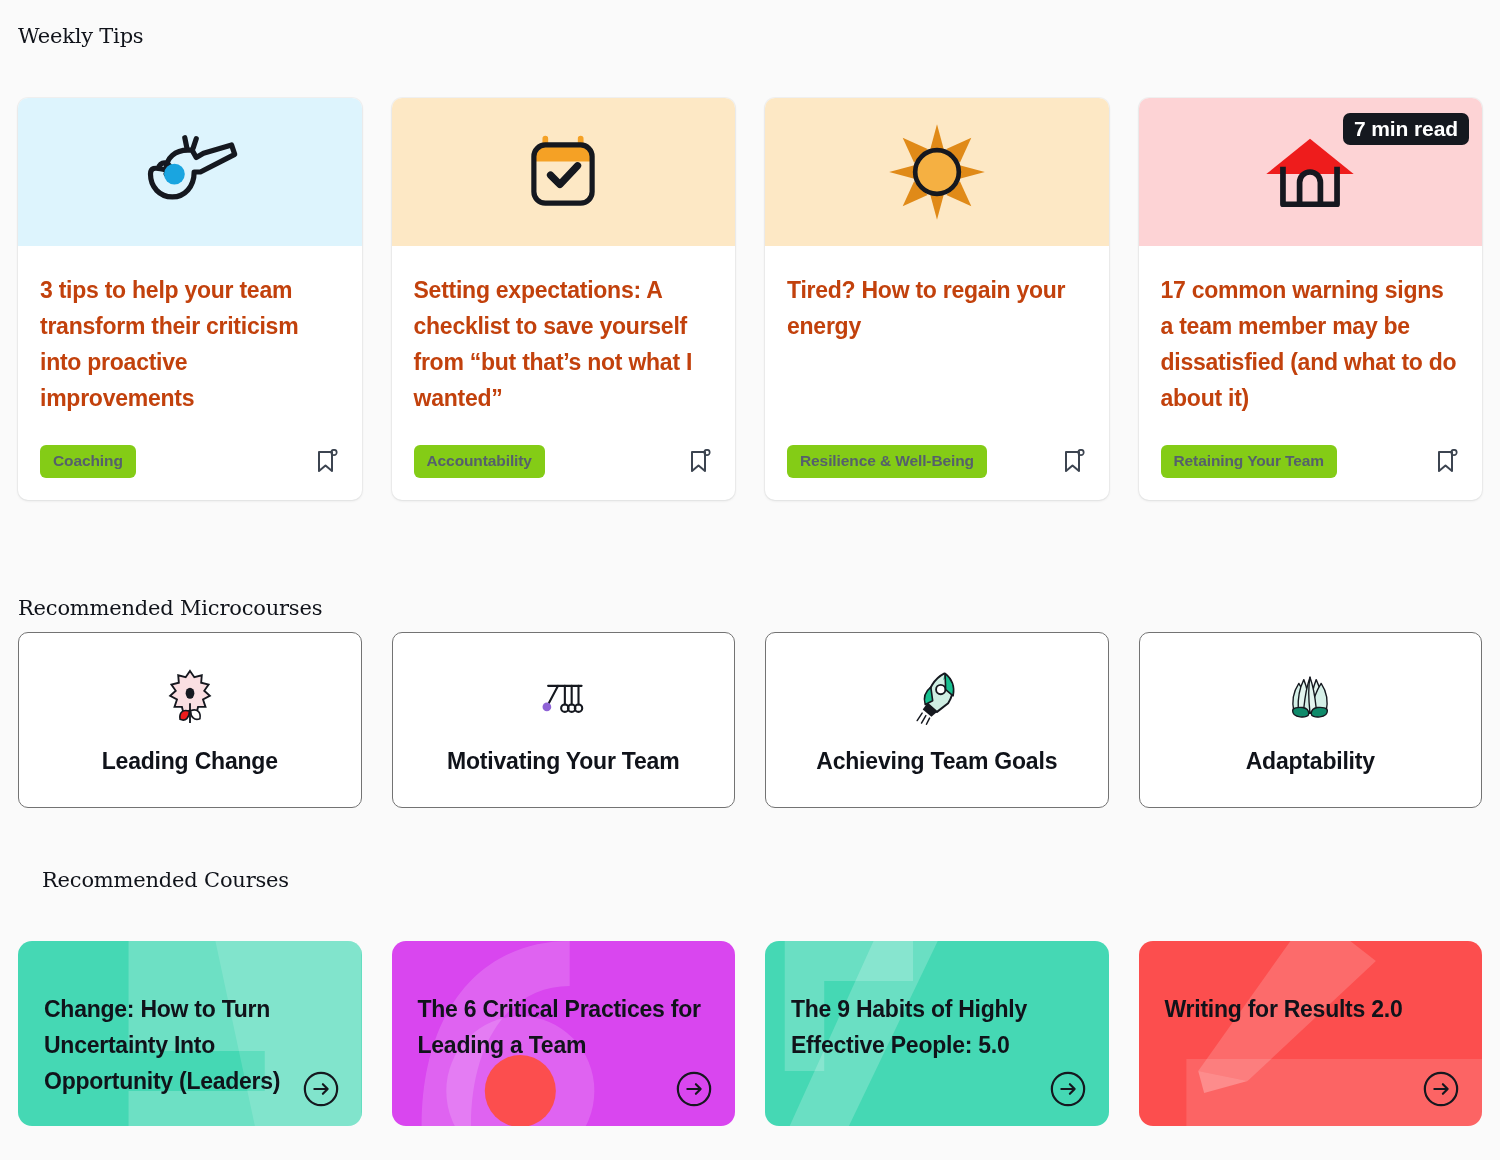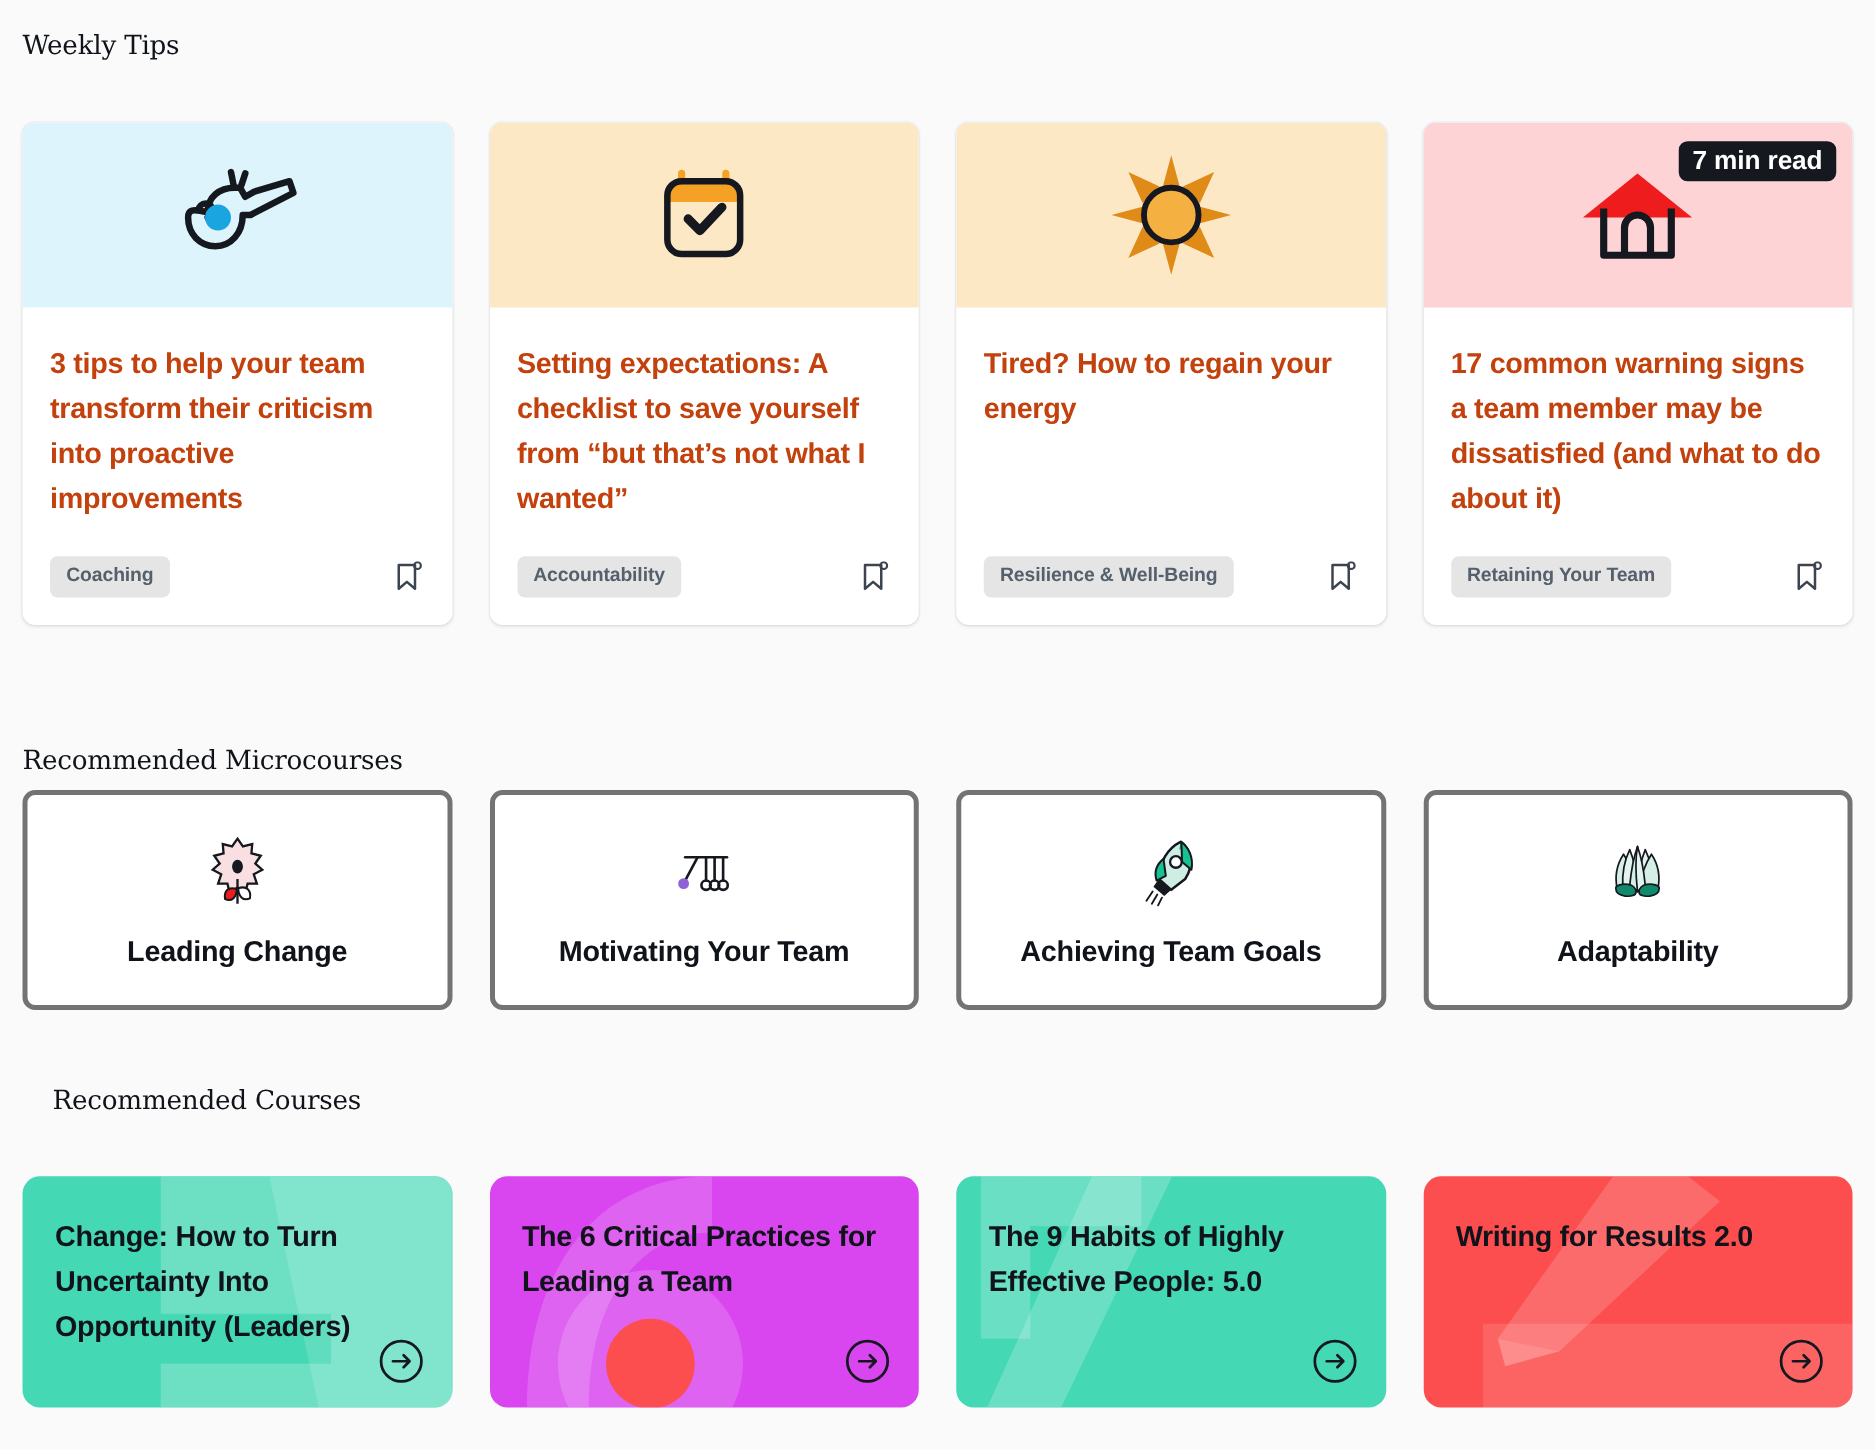--- a/index.html
+++ b/index.html
@@ -97,21 +97,21 @@
 
   .tip-footer {
     margin-top: auto;
     padding: 0 22px 22px 22px;
     display: flex;
     align-items: center;
     justify-content: space-between;
   }
 
   .tag-pill {
-    background: #e5e5e5;
+    background: #84cc16;
     color: #55606c;
     font-size: 15.5px;
     font-weight: 600;
     padding: 7px 13px 8px;
     border-radius: 6px;
     letter-spacing: -0.1px;
     white-space: nowrap;
   }
 
   .bookmark-btn {
@@ -120,21 +120,21 @@
     flex: 0 0 auto;
     display: flex;
     align-items: center;
     justify-content: center;
     cursor: pointer;
   }
 
   
   .micro-card {
     background: #ffffff;
-    border: 4px solid #737373;
+    border: 1px solid #737373;
     border-radius: 10px;
     height: 176px;
     display: flex;
     flex-direction: column;
     align-items: center;
     justify-content: center;
     gap: 20px;
     cursor: pointer;
   }
   .micro-card .art { width: 62px; height: 62px; display: block; }
@@ -161,20 +161,21 @@
   }
   .course-title {
     position: relative;
     z-index: 2;
     padding: 30px 26px 0 26px;
     font-size: 23px;
     font-weight: 600;
     line-height: 36px;
     color: #10131a;
     letter-spacing: -0.25px;
+    margin-top: 20px;
   }
   .course-arrow {
     position: absolute;
     right: 22px;
     bottom: 18px;
     z-index: 3;
     width: 38px;
     height: 38px;
   }
 </style>

